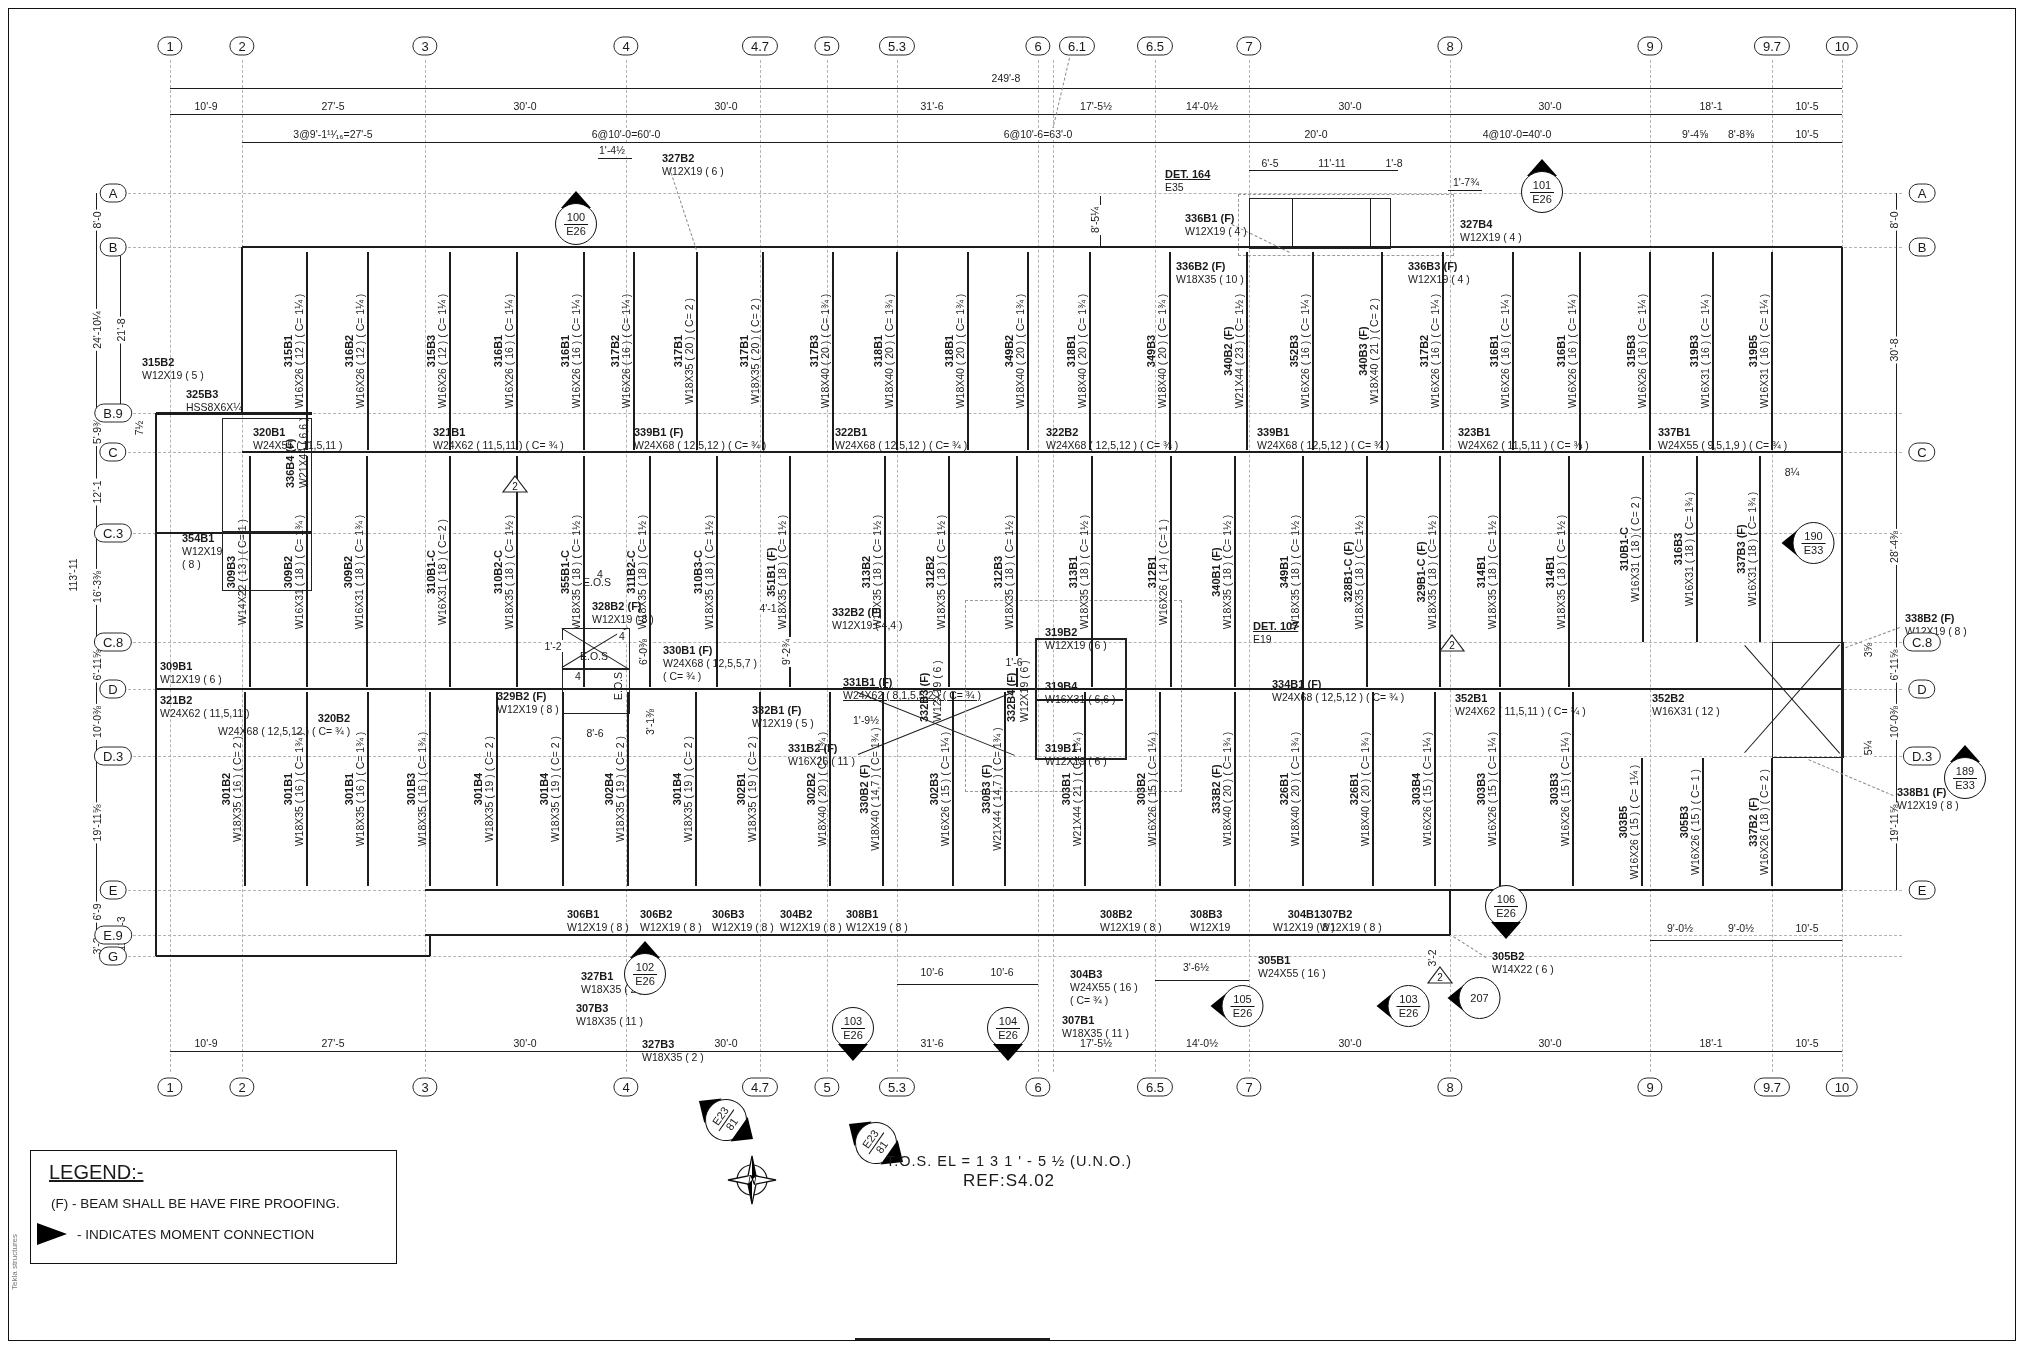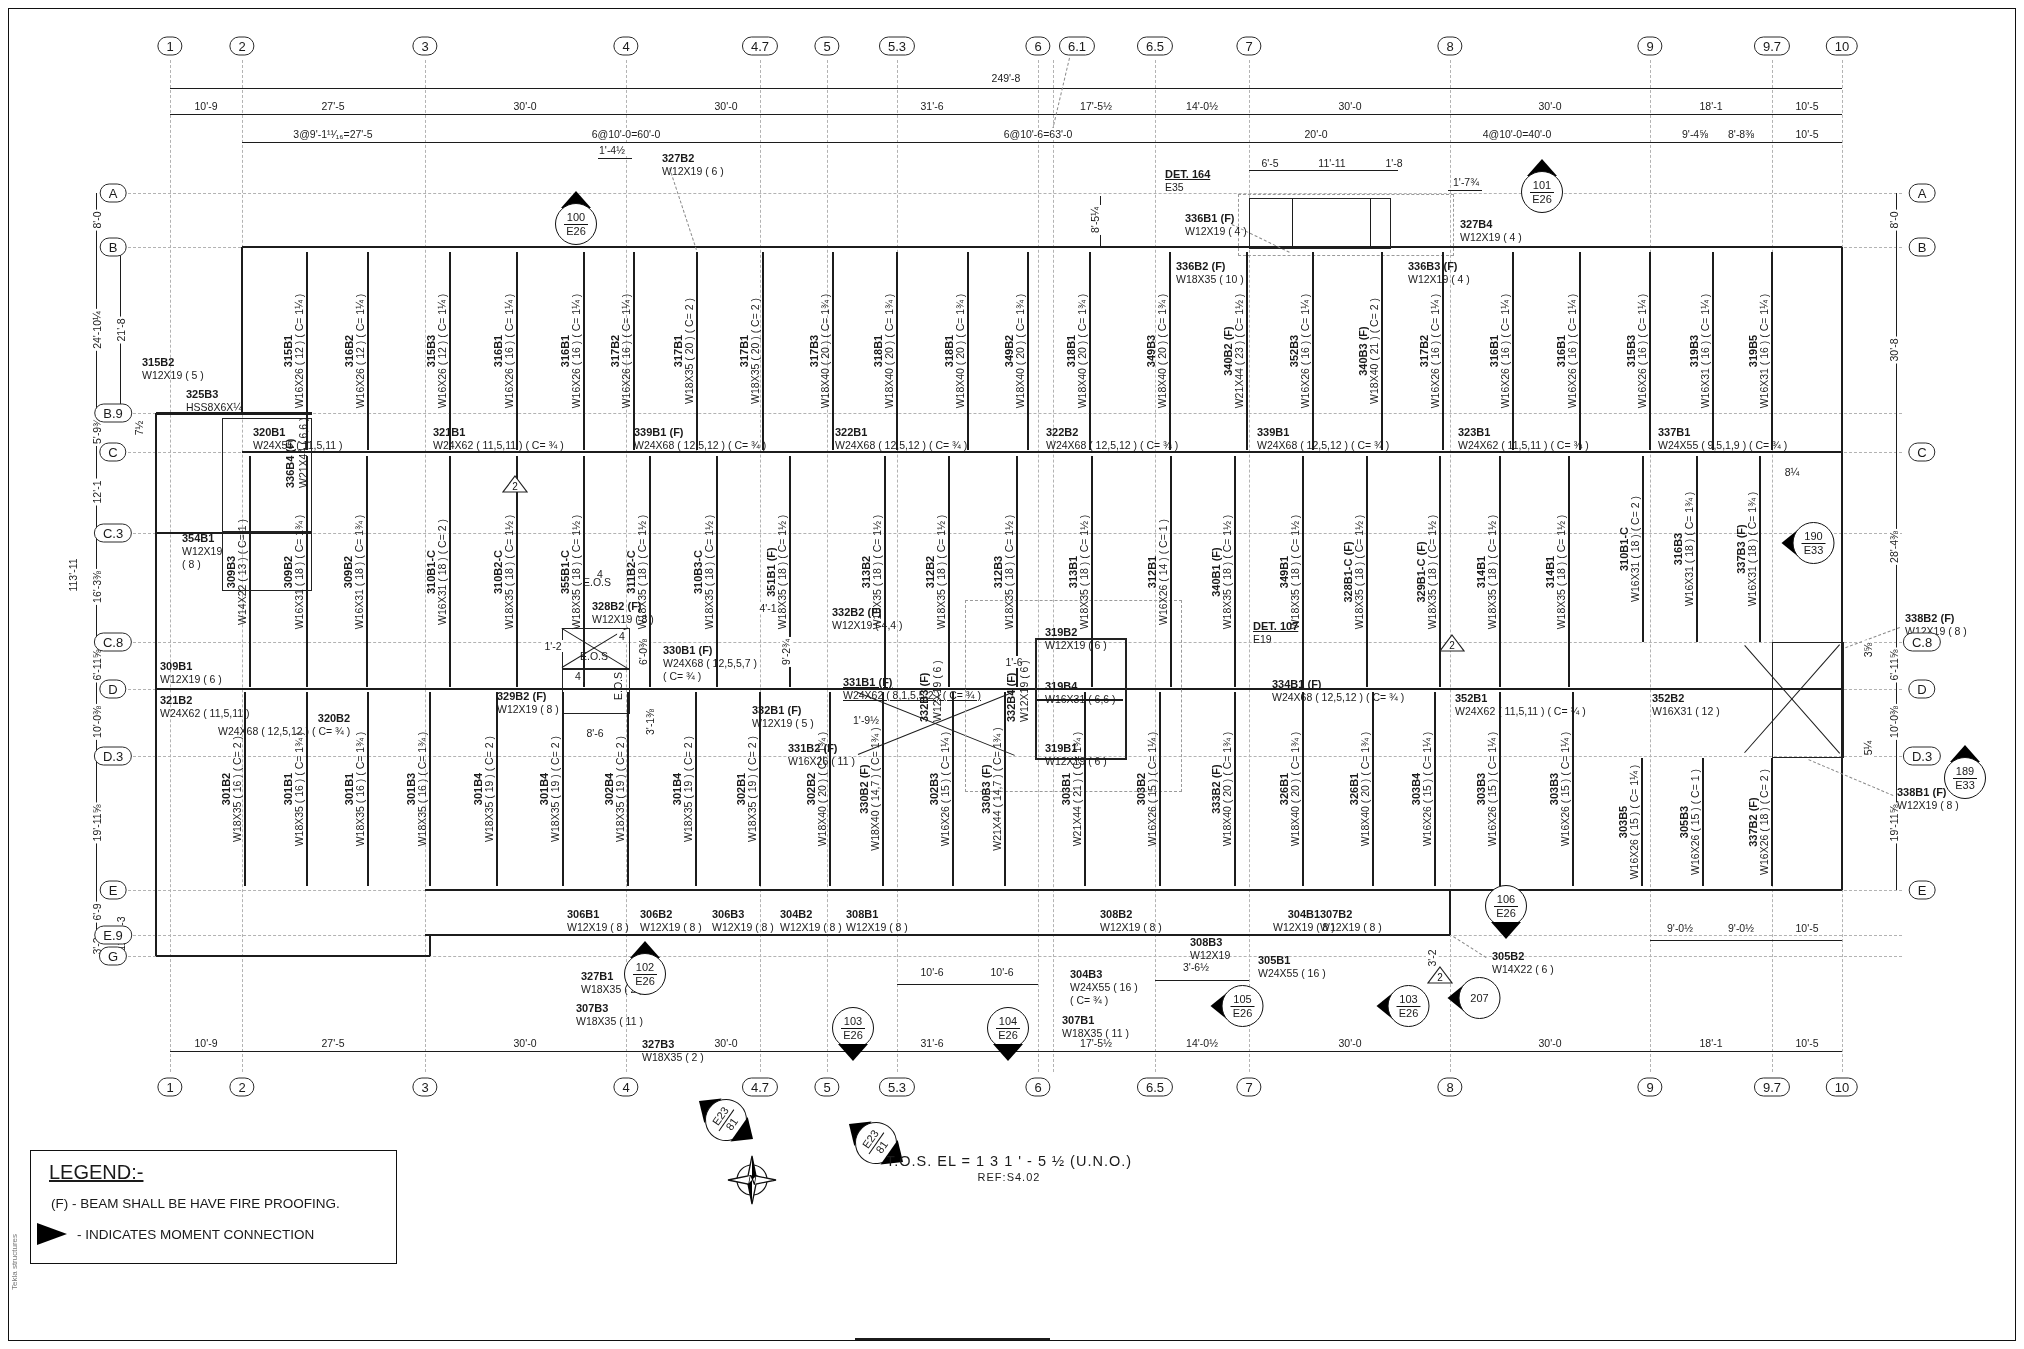--- a/index.html
+++ b/index.html
@@ -33,21 +33,21 @@
   .tu{width:0;height:0;border-left:15px solid transparent;border-right:15px solid transparent;
       border-bottom:17px solid #000;margin-bottom:-5px;}
   .td{width:0;height:0;border-left:15px solid transparent;border-right:15px solid transparent;
       border-top:17px solid #000;margin-top:-5px;}
   .tl{width:0;height:0;border-top:13px solid transparent;border-bottom:13px solid transparent;
       border-right:16px solid #000;margin-right:-5px;}
   .rtri{position:absolute;transform:translate(-50%,-50%);z-index:6;}
   .titleblock{position:absolute;left:1009px;top:1150px;transform:translateX(-50%);text-align:center;z-index:8;}
   .titleblock .t1{font-size:27px;letter-spacing:2px;border-bottom:2px solid #111;padding:0 10px 2px;}
   .titleblock .t2{font-size:14.5px;margin-top:3px;letter-spacing:1px;}
-  .titleblock .t3{font-size:11px;margin-top:2px;letter-spacing:1px;}
+  .titleblock .t3{font-size:17px;margin-top:2px;letter-spacing:1px;}
   .north{position:absolute;left:752px;top:1182px;transform:translate(-50%,-50%);z-index:8;}
   .legend{position:absolute;left:30px;top:1150px;width:365px;height:112px;border:1.6px solid #111;z-index:8;background:#fff;}
   .legend .hd{font-size:20px;text-decoration:underline;margin:10px 0 0 18px;}
   .legend .it1{font-size:13.5px;margin:12px 0 0 20px;}
   .legend .it2{font-size:13.5px;margin:12px 0 0 6px;display:flex;align-items:center;}
   .mtri{width:0;height:0;border-top:11px solid transparent;border-bottom:11px solid transparent;
         border-left:30px solid #000;margin-right:10px;}
   .tekla{position:absolute;left:10px;top:1290px;font-size:8px;color:#777;
          transform:rotate(-90deg);transform-origin:left top;}
 </style>
@@ -707,21 +707,21 @@
         <div class="lx">W12X19 ( 8 )</div>
       </div>
       <div class="co" style="left: 846px; top: 908px;">
         <div class="l0">308B1</div>
         <div class="lx">W12X19 ( 8 )</div>
       </div>
       <div class="co" style="left: 1100px; top: 908px;">
         <div class="l0">308B2</div>
         <div class="lx">W12X19 ( 8 )</div>
       </div>
-      <div class="co" style="left: 1190px; top: 936px;">
+      <div class="co" style="left: 1190px; top: 908px;">
         <div class="l0">308B3</div>
         <div class="lx">W12X19</div>
       </div>
       <div class="co" style="left: 1273px; top: 908px; text-align: center;">
         <div class="l0">304B1</div>
         <div class="lx">W12X19 ( 8 )</div>
       </div>
       <div class="co" style="left: 1320px; top: 908px;">
         <div class="l0">307B2</div>
         <div class="lx">W12X19 ( 8 )</div>

